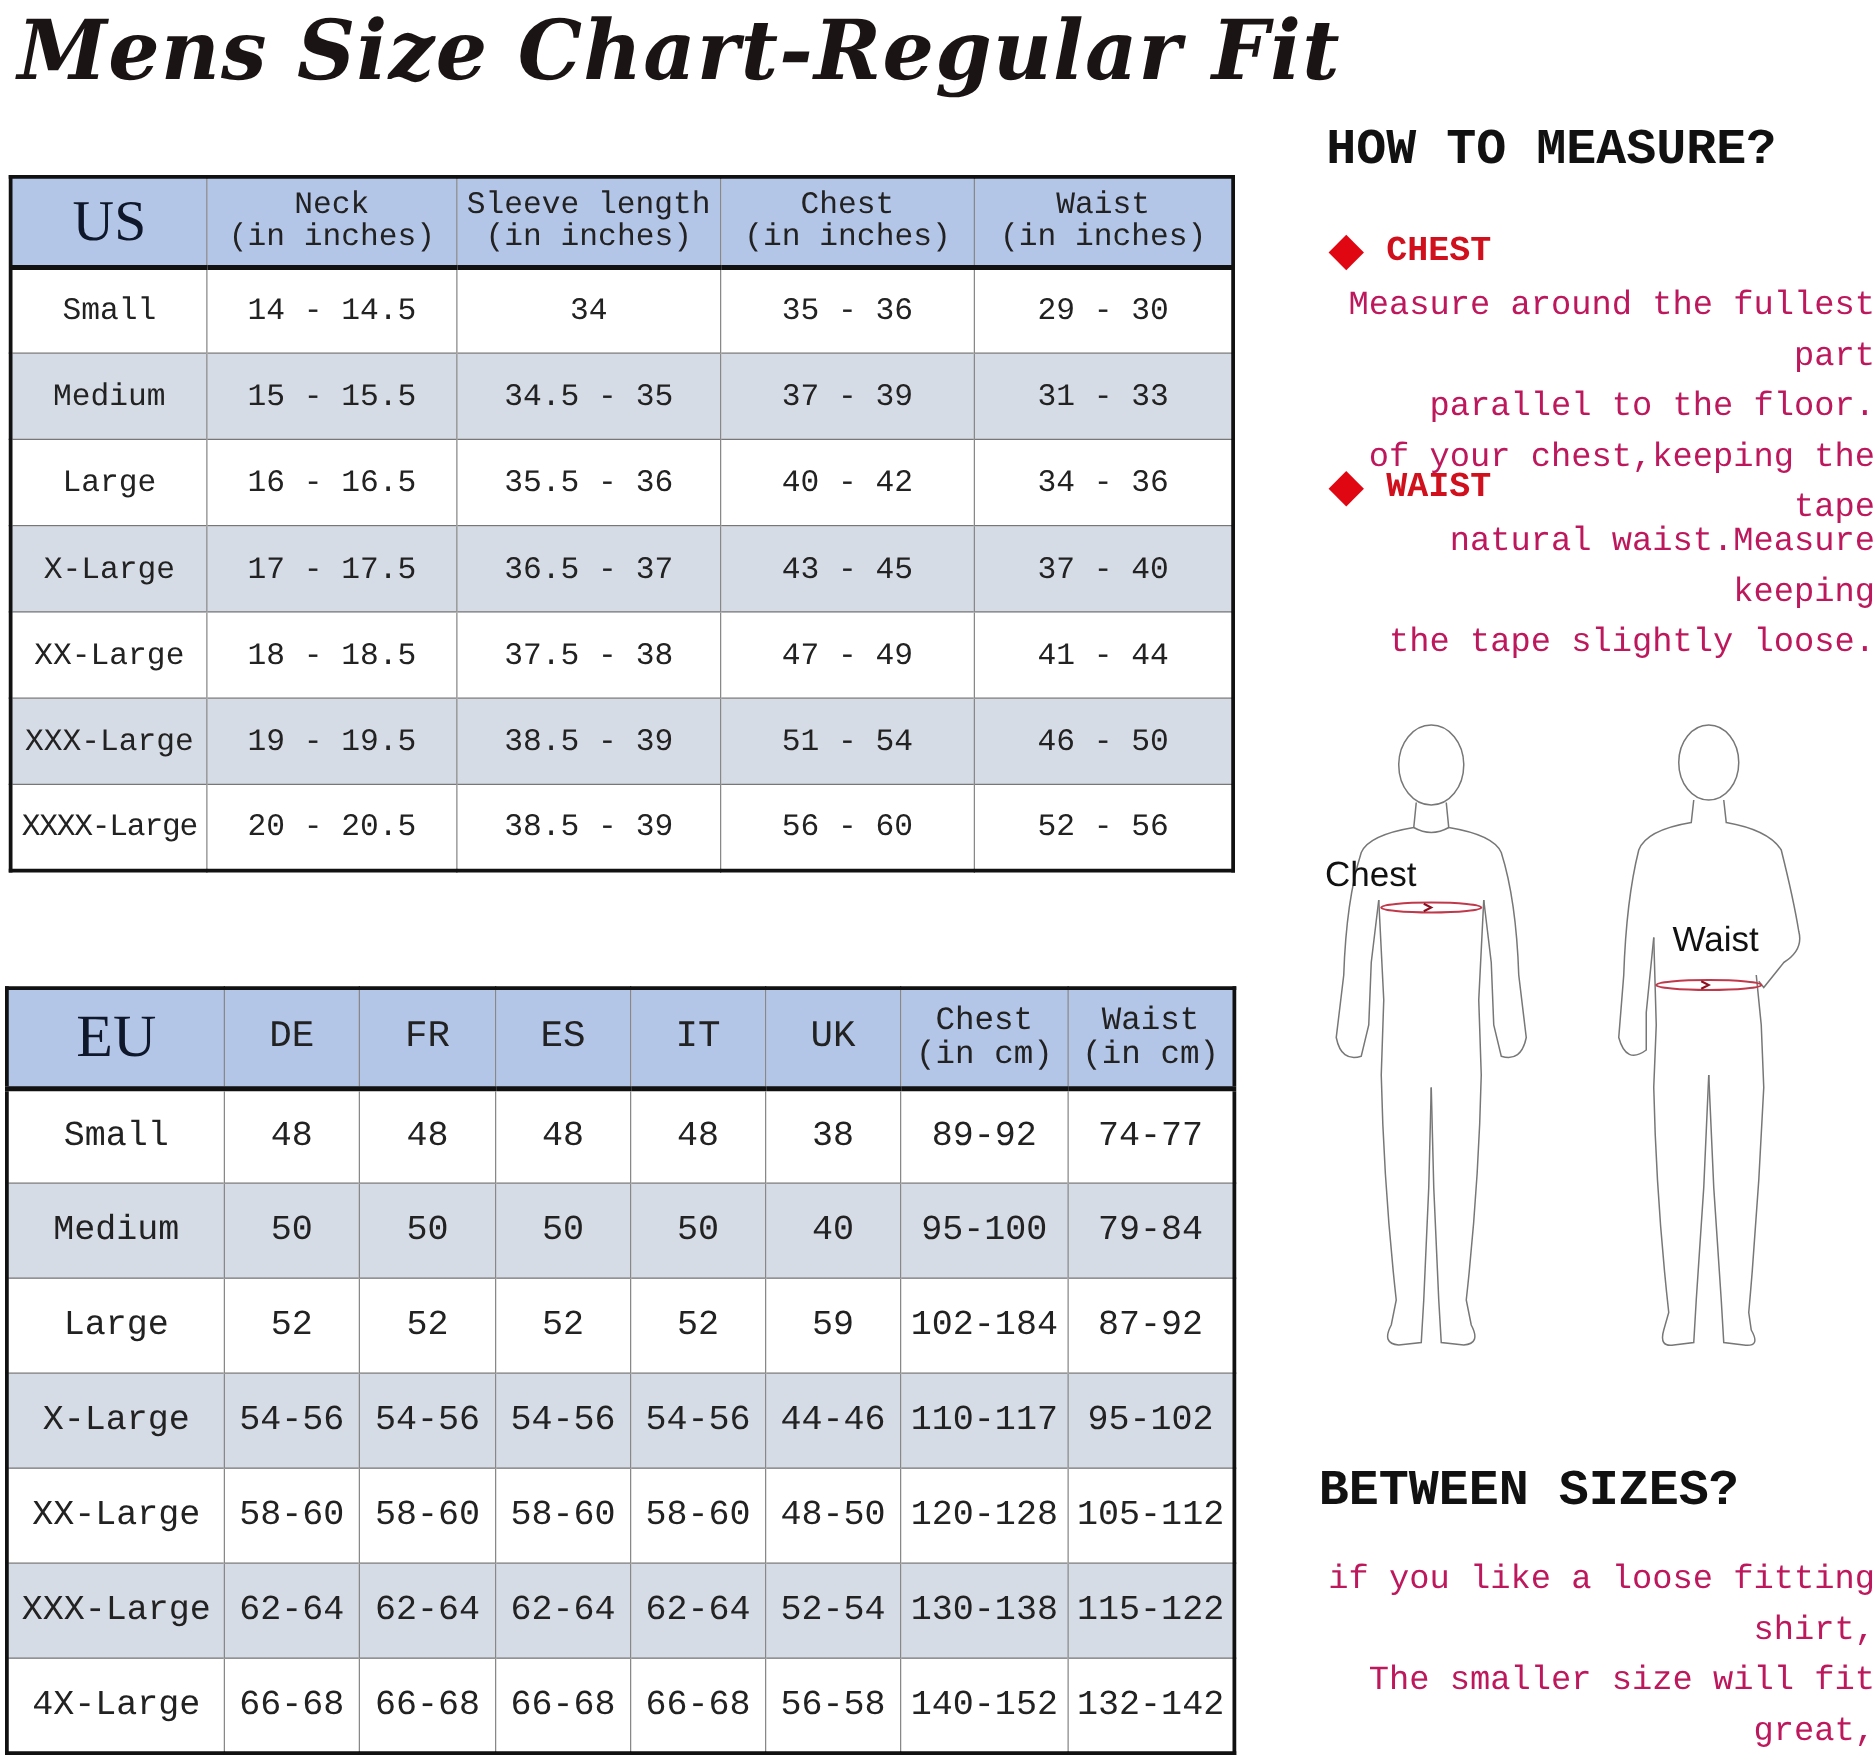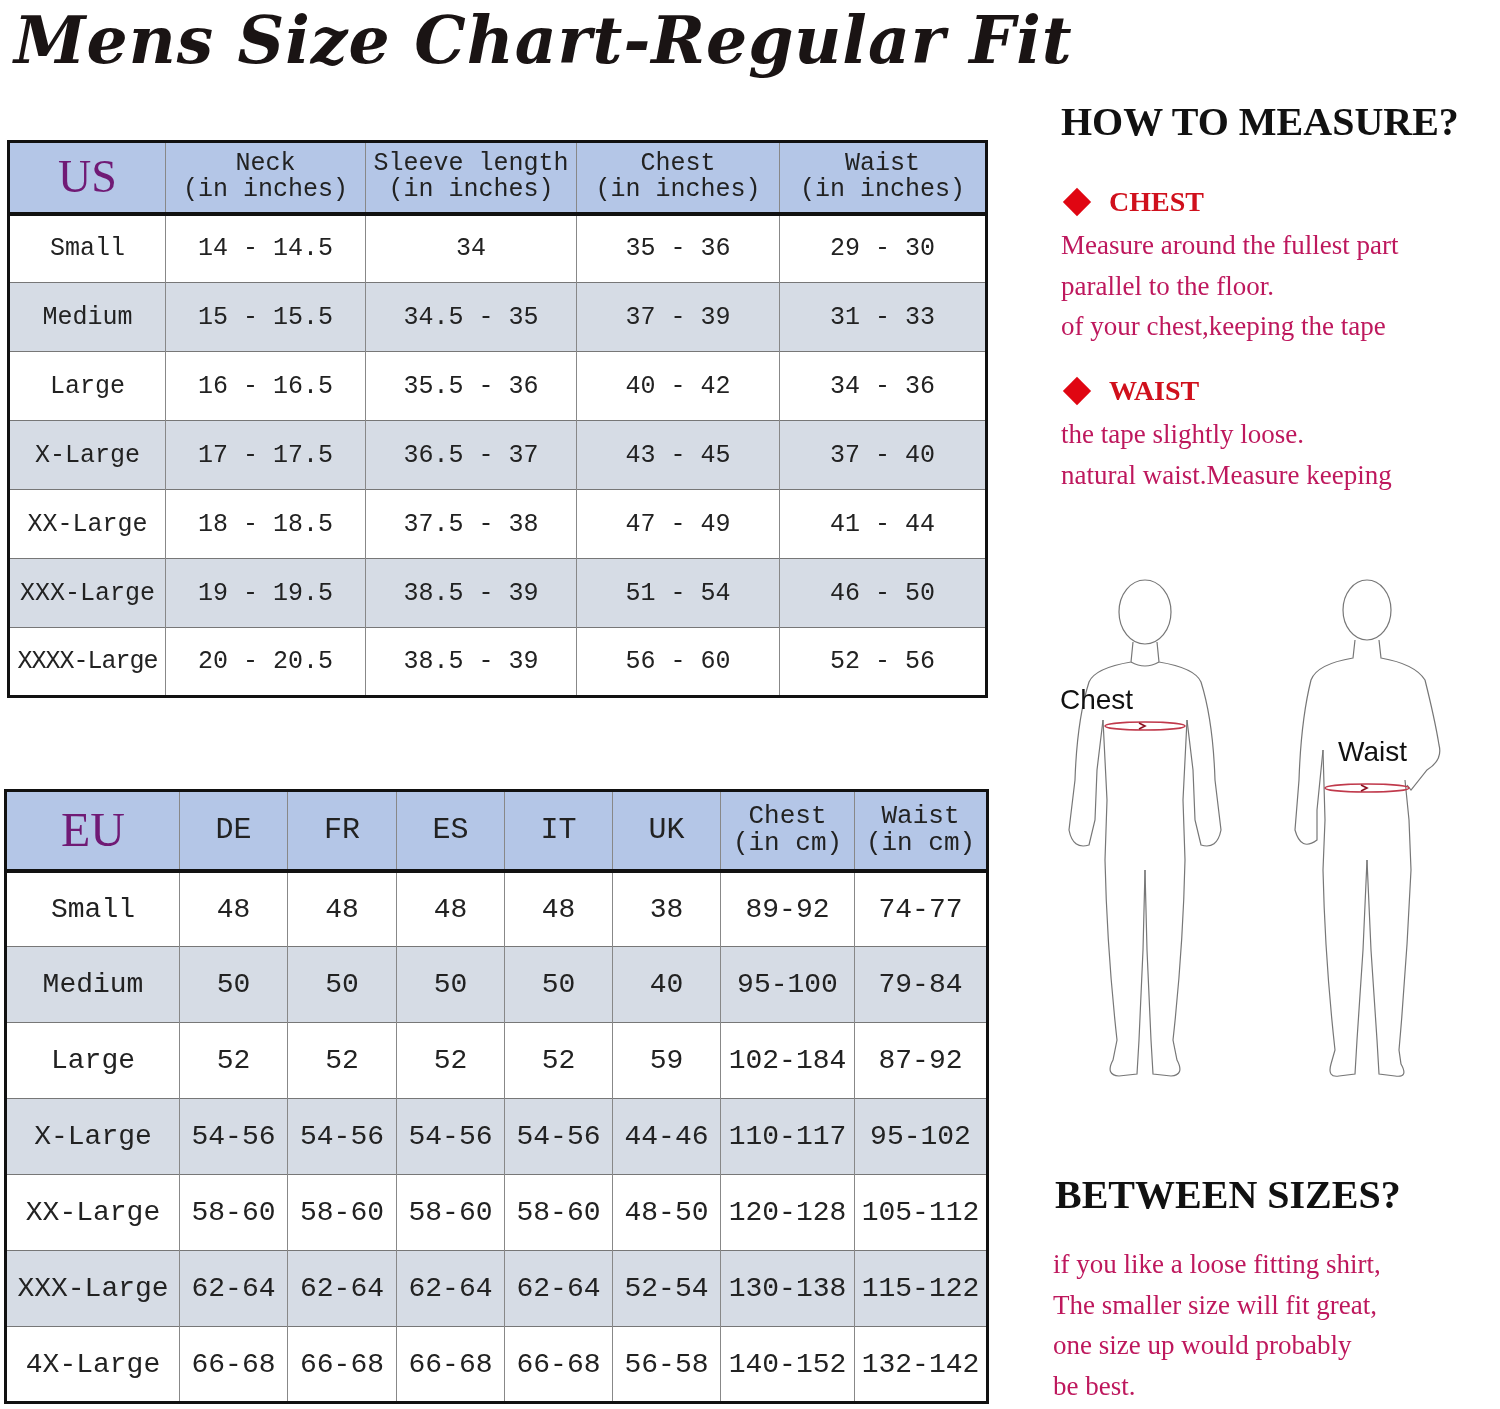--- a/index.html
+++ b/index.html
@@ -20,34 +20,34 @@
       color: #222;
     }
     table.sz td, table.sz th {
       border-left: 1px solid #888; border-right: 1px solid #888;
       text-align: center; vertical-align: middle; font-weight: normal;
     }
     table.sz thead th { background: #b4c6e7; border-bottom: 4px solid #111; line-height: 1.05; }
     table.sz tbody tr + tr td { border-top: 1px solid #777; }
     table.sz tbody tr:nth-child(even) td { background: #d6dce5; }
     table.sz tbody tr:nth-child(odd) td { background: #ffffff; }
-    .region-label { color: #701a75; font-family: "Liberation Serif", serif; }
+    .region-label { color: #0f172a; font-family: "Liberation Serif", serif; }
 
     #us-table { left: 7px; top: 140px; width: 981px; height: 556px; }
     #us-table thead th { height: 72px; font-size: 25px; }
     #us-table thead th.region-label { font-size: 46px; }
     #us-table tbody td { height: 69px; font-size: 25px; }
 
     #eu-table { left: 4px; top: 789px; width: 982px; height: 528px; }
     #eu-table thead th { height: 80px; font-size: 30px; }
     #eu-table thead th.two-line { font-size: 26px; }
     #eu-table thead th.region-label { font-size: 48px; }
     #eu-table tbody td { height: 76px; font-size: 28px; }
 
-    .side { position: absolute; font-family: Liberation Serif, serif; }
+    .side { position: absolute; font-family: Liberation Mono, monospace; text-align: right; }
     .h-big { font-weight: bold; font-size: 40px; color: #111; }
     .bullet-title { font-weight: bold; font-size: 28px; color: #d0101c; display: flex; align-items: center; gap: 22px; }
     .diamond { width: 20px; height: 20px; background: #e00612; transform: rotate(45deg); display: inline-block; margin-left: 6px; }
     .para { font-size: 27px; line-height: 40.5px; color: #be185d; }
 
     .figure { position: absolute; left: 1055px; top: 570px; width: 420px; height: 520px; }
     .fig-label { position: absolute; font-size: 28px; color: #111; font-family: "Liberation Sans", sans-serif; }
   </style>
 </head>
 <body>
@@ -249,22 +249,22 @@
   <div>Measure around the fullest part</div>
   <div>parallel to the floor.</div>
   <div>of your chest,keeping the tape</div>
 </div>
 
 <div class="side bullet-title" style="left:1061px; top:375px;">
   <span class="diamond"></span>
   <span>WAIST</span>
 </div>
 <div class="side para" style="left:1061px; top:414px;">
+  <div>natural waist.Measure keeping</div>
   <div>the tape slightly loose.</div>
-  <div>natural waist.Measure keeping</div>
 </div>
 
 <div class="figure">
   <svg width="420" height="520" viewBox="0 0 420 520" fill="none" stroke="#777" stroke-width="1.2">
 
     <g>
       <ellipse cx="90" cy="42" rx="26" ry="32"></ellipse>
       <path d="M78 72 L76 92 Q40 98 34 112 Q22 150 20 210 L14 260 Q18 280 34 275 L40 250 L42 200 L48 150"></path>
       <path d="M102 72 L104 92 Q140 98 146 112 Q158 150 160 210 L166 260 Q162 280 146 275 L140 250 L138 200 L132 150"></path>
       <path d="M76 92 Q90 100 104 92"></path>

